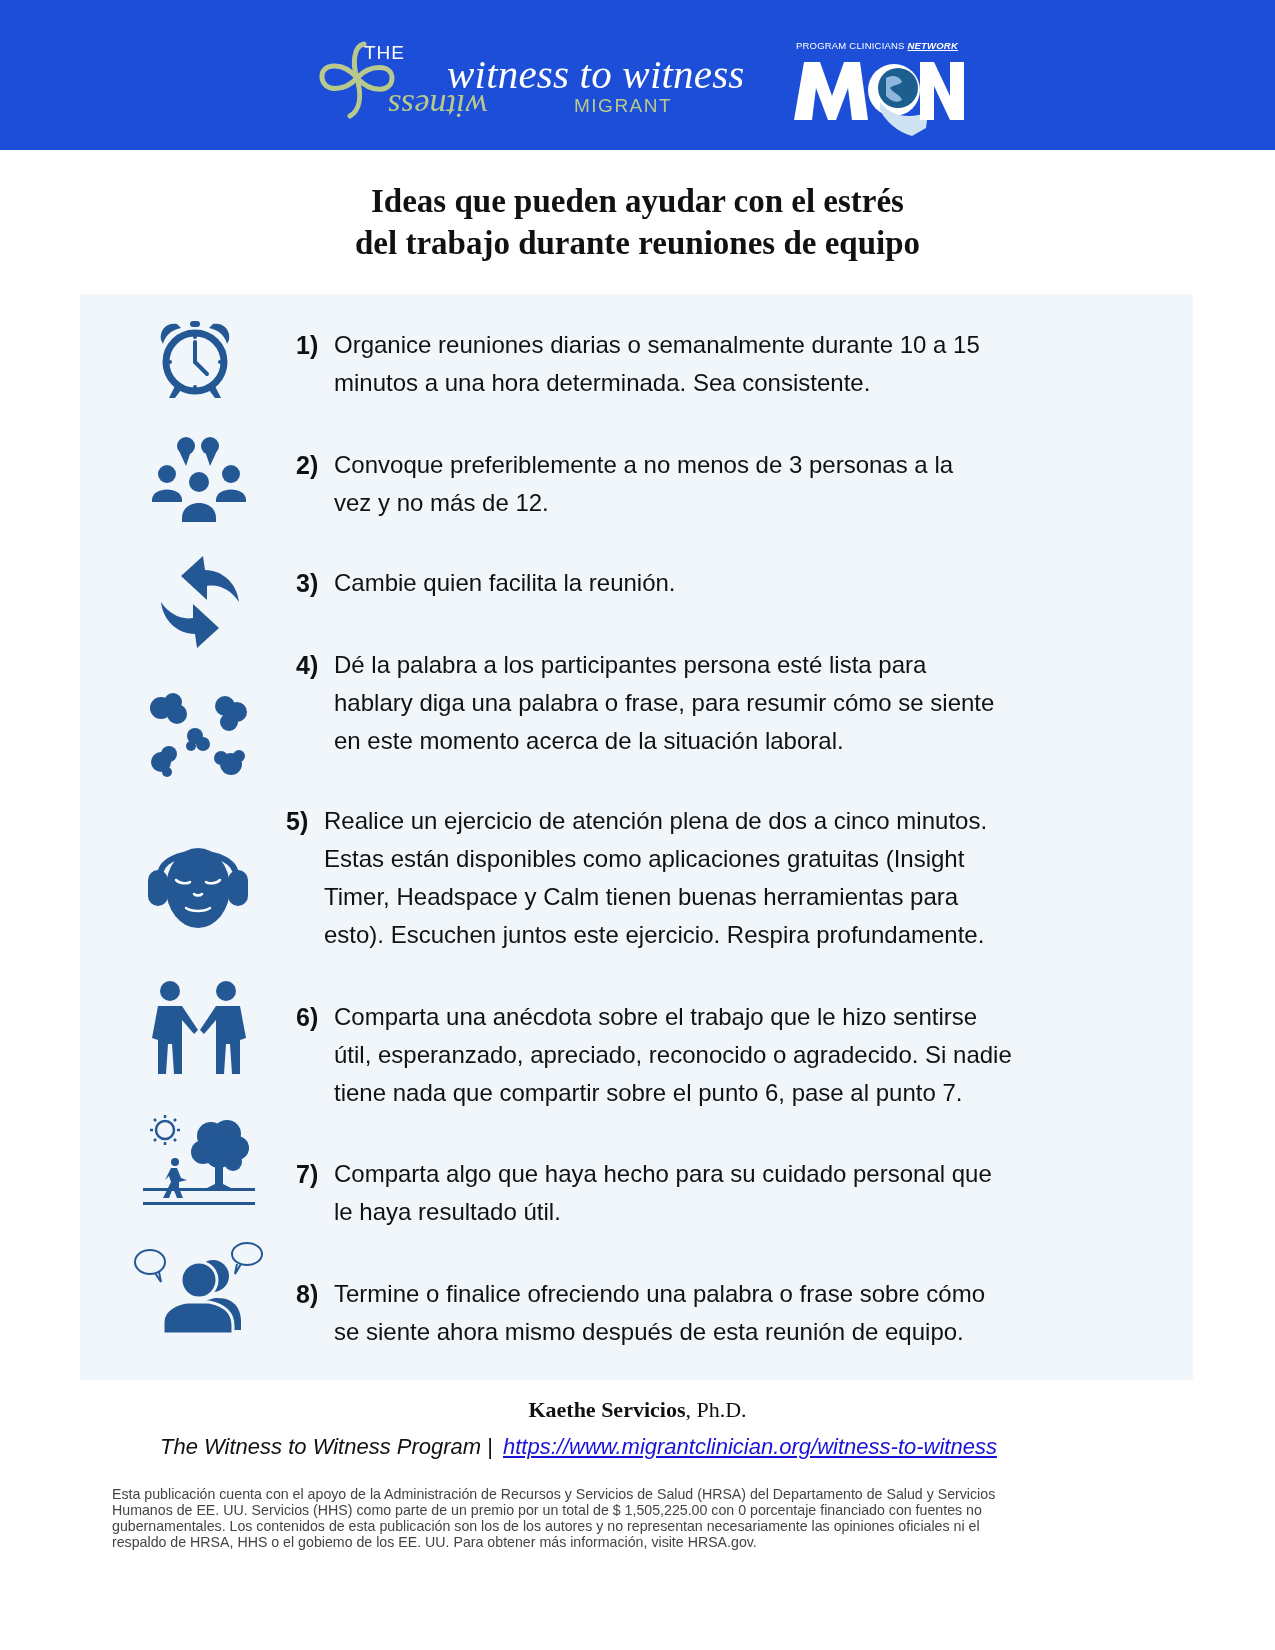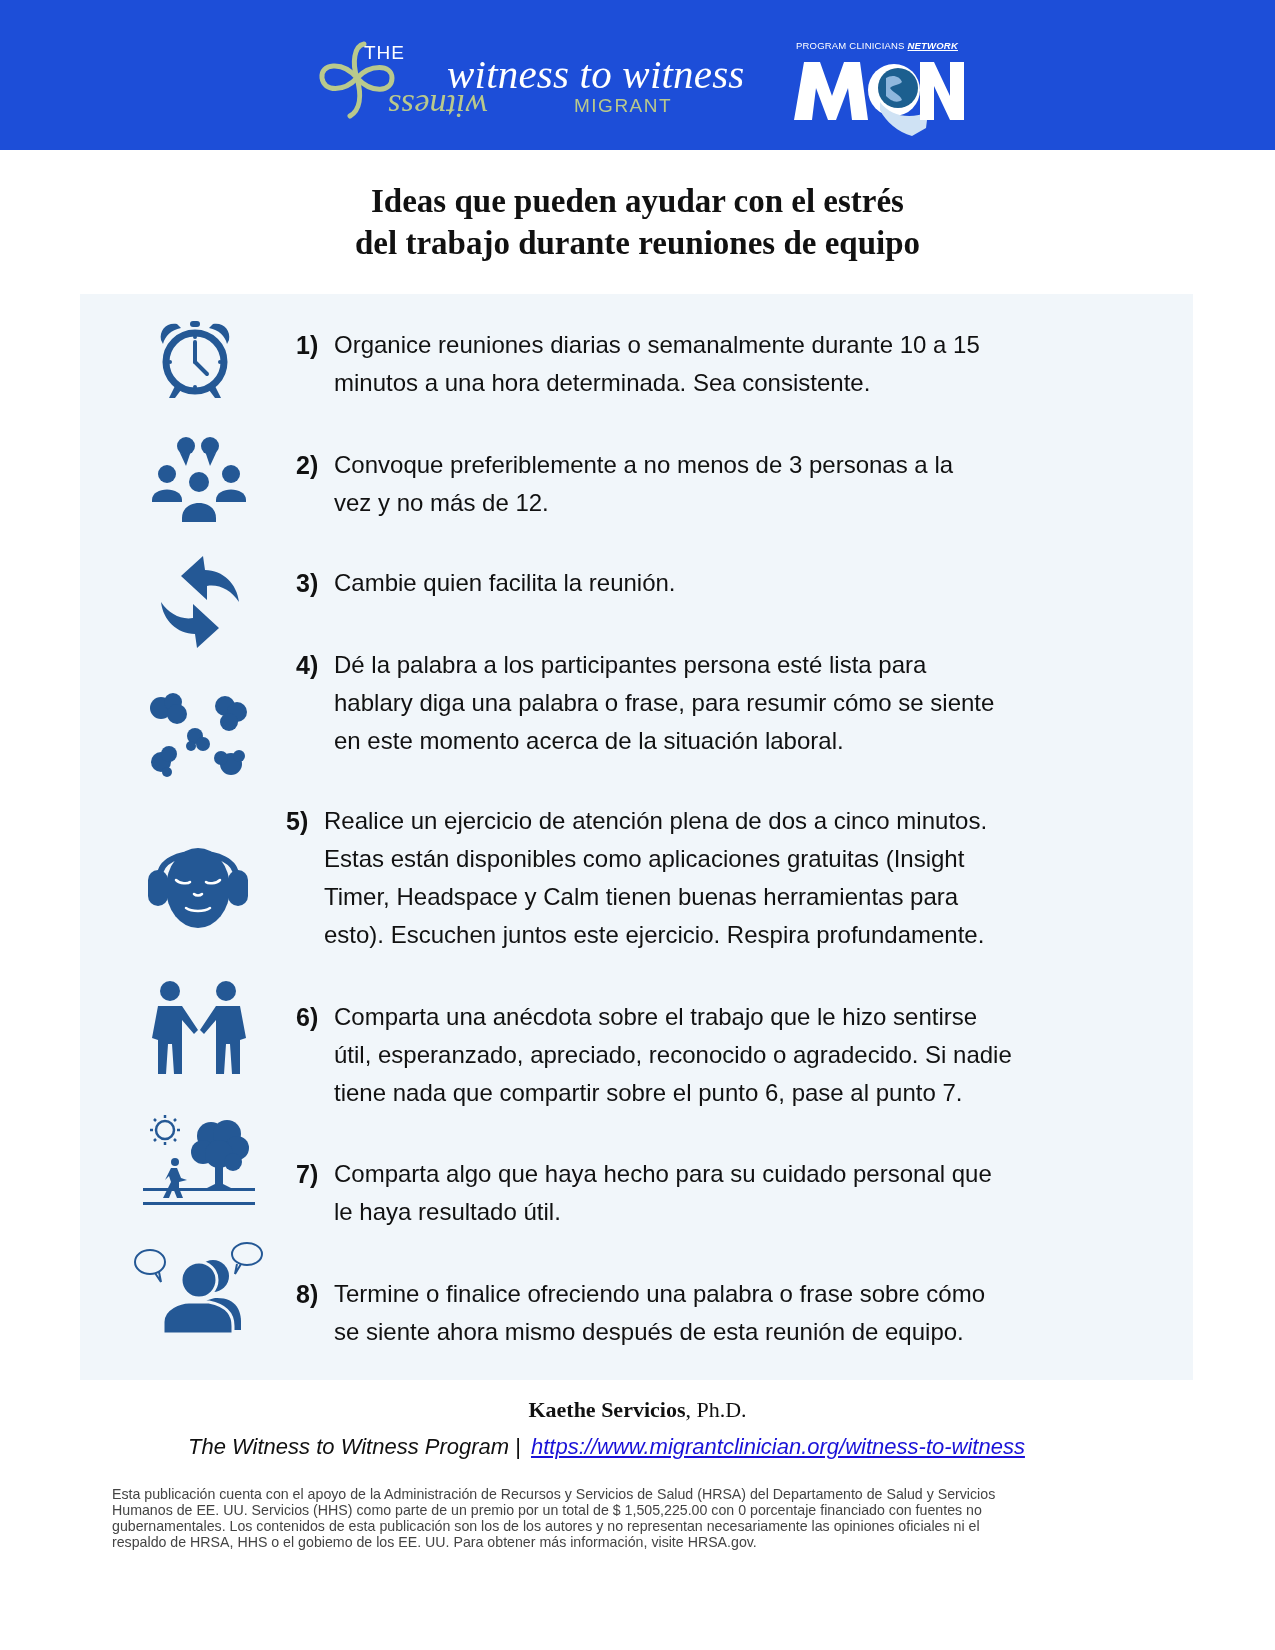--- a/index.html
+++ b/index.html
@@ -39,21 +39,21 @@
   .item .text { display: block; padding-left: 38px; white-space: pre-line; }
 
   .author {
     position: absolute; left: 0; top: 1397px; width: 1275px; text-align: center;
     font-family: "Liberation Serif", serif; font-size: 22px; color: #111;
   }
   .author b { font-weight: bold; }
   .program-line {
     position: absolute; left: 160px; top: 1434px; width: 960px; font-size: 22px; color: #111; white-space: nowrap;
   }
-  .program-line i { font-style: italic; margin-left: 28px; }
+  .program-line i { font-style: italic; }
   .program-line a { color: #1a12d8; text-decoration: underline; margin-left: 10px; font-style: italic; }
 
   .disclaimer {
     position: absolute; left: 112px; top: 1486px; width: 1060px;
     font-size: 14.2px; line-height: 16px; color: #444; white-space: pre-line;
   }
 </style>
 </head>
 <body>
 

